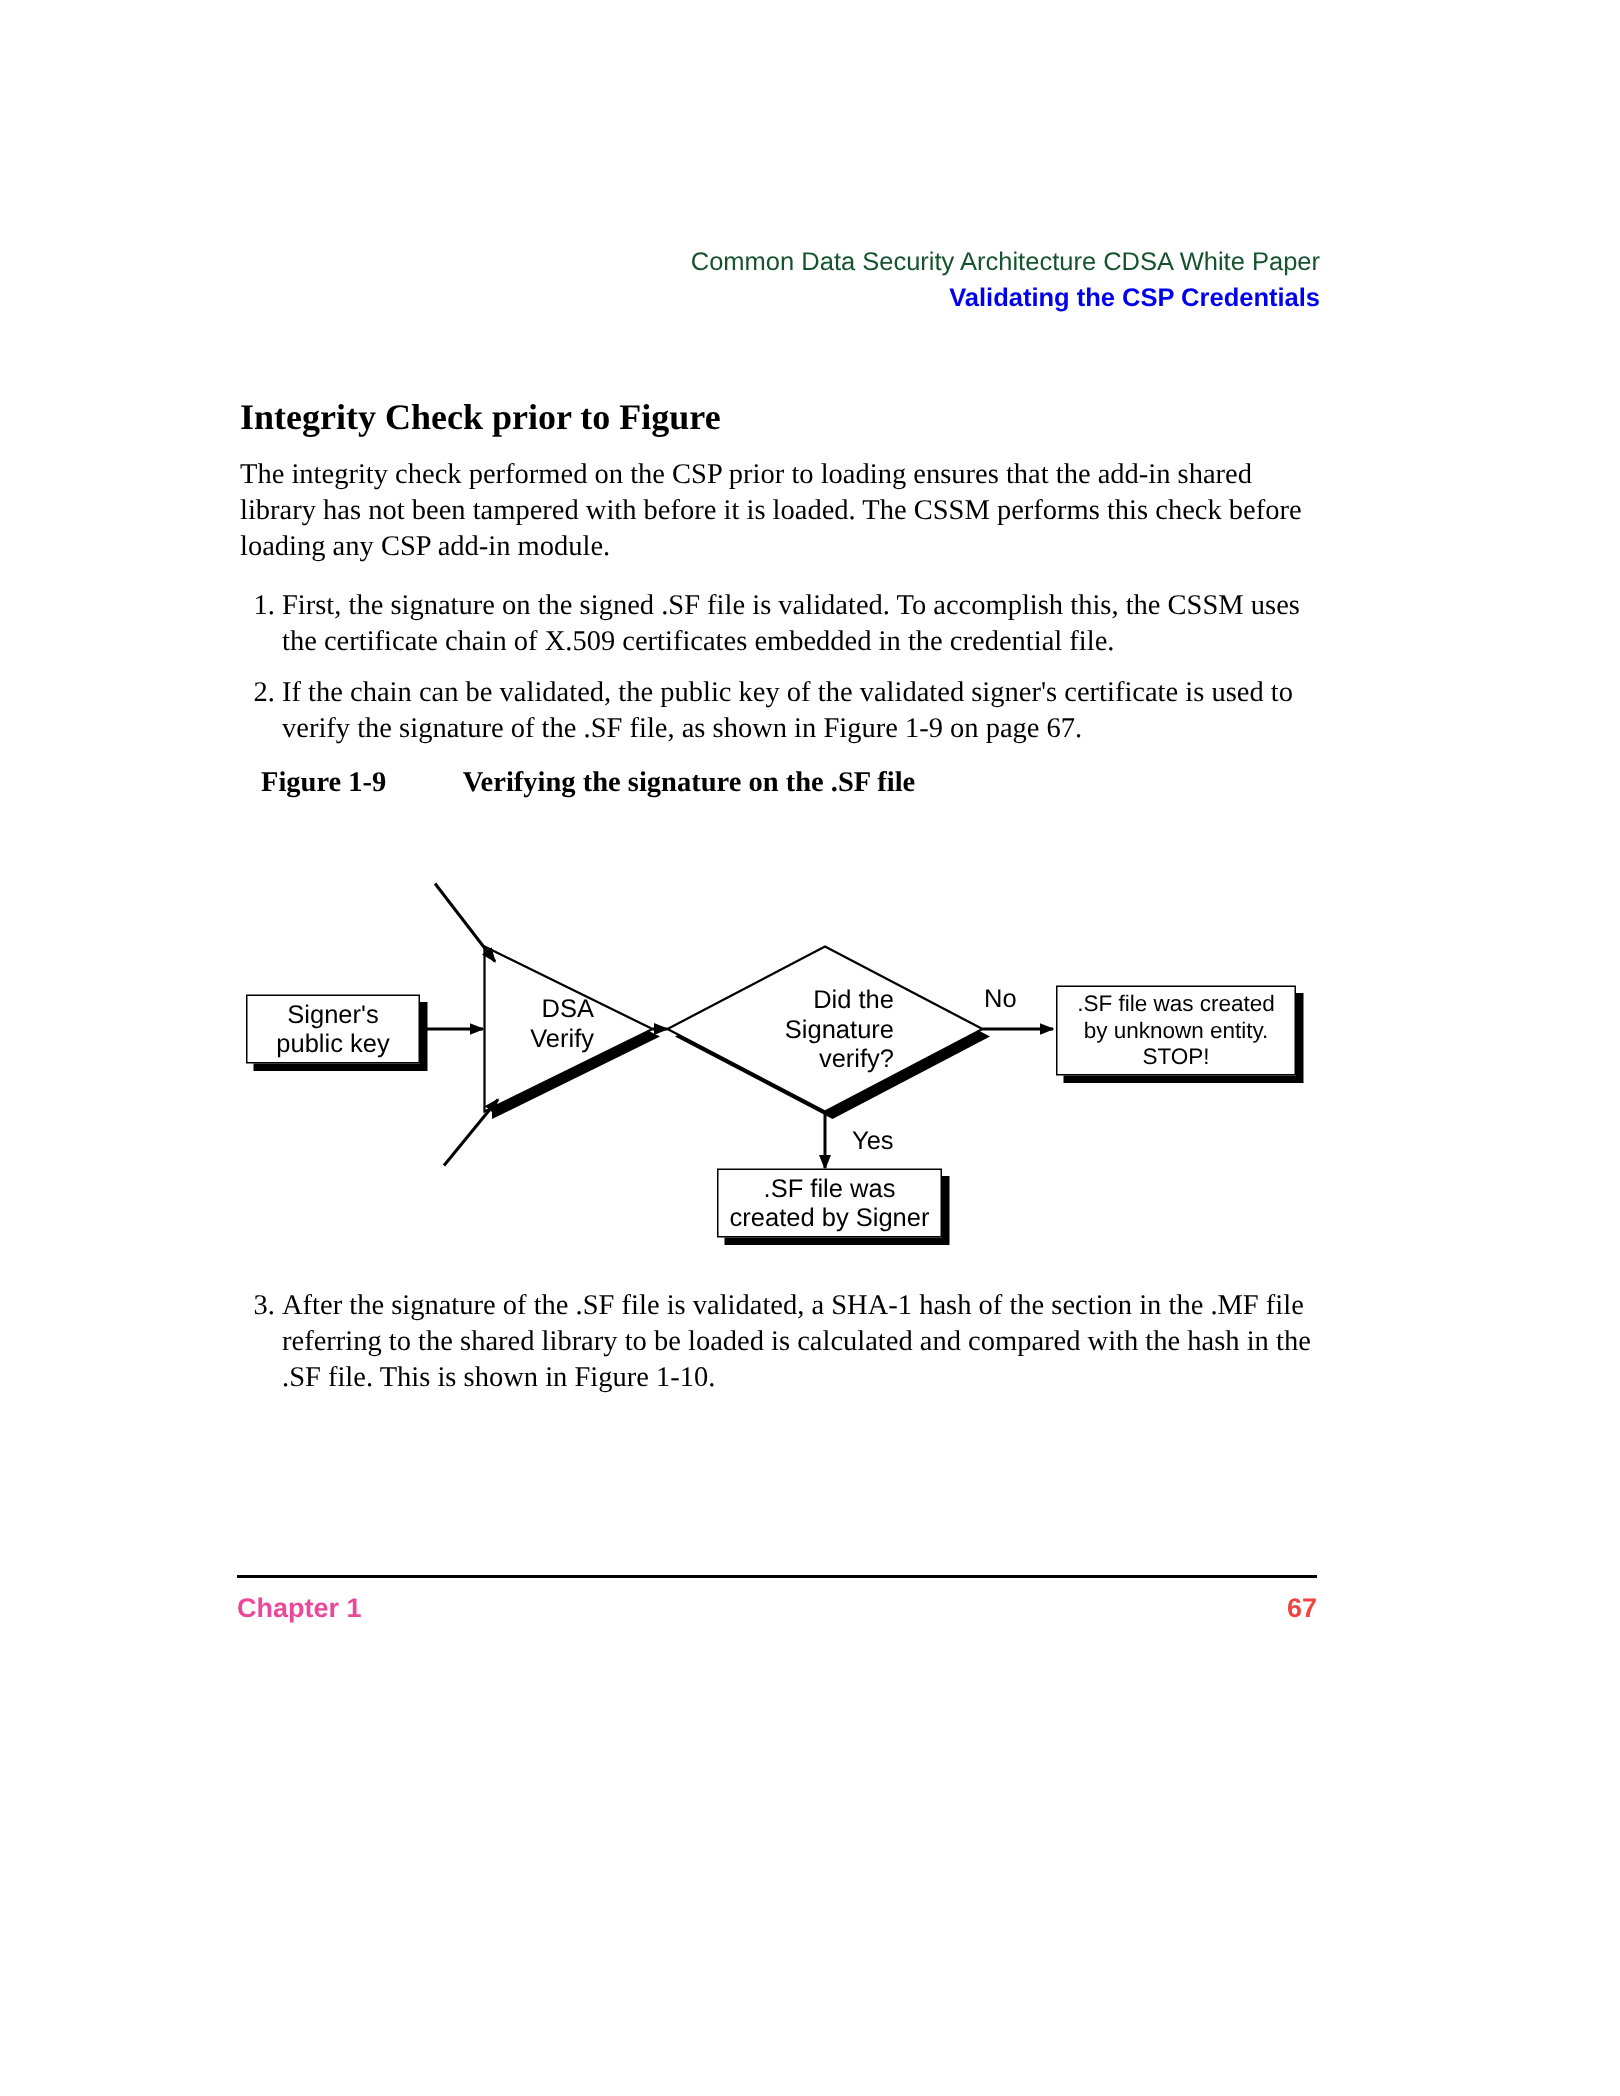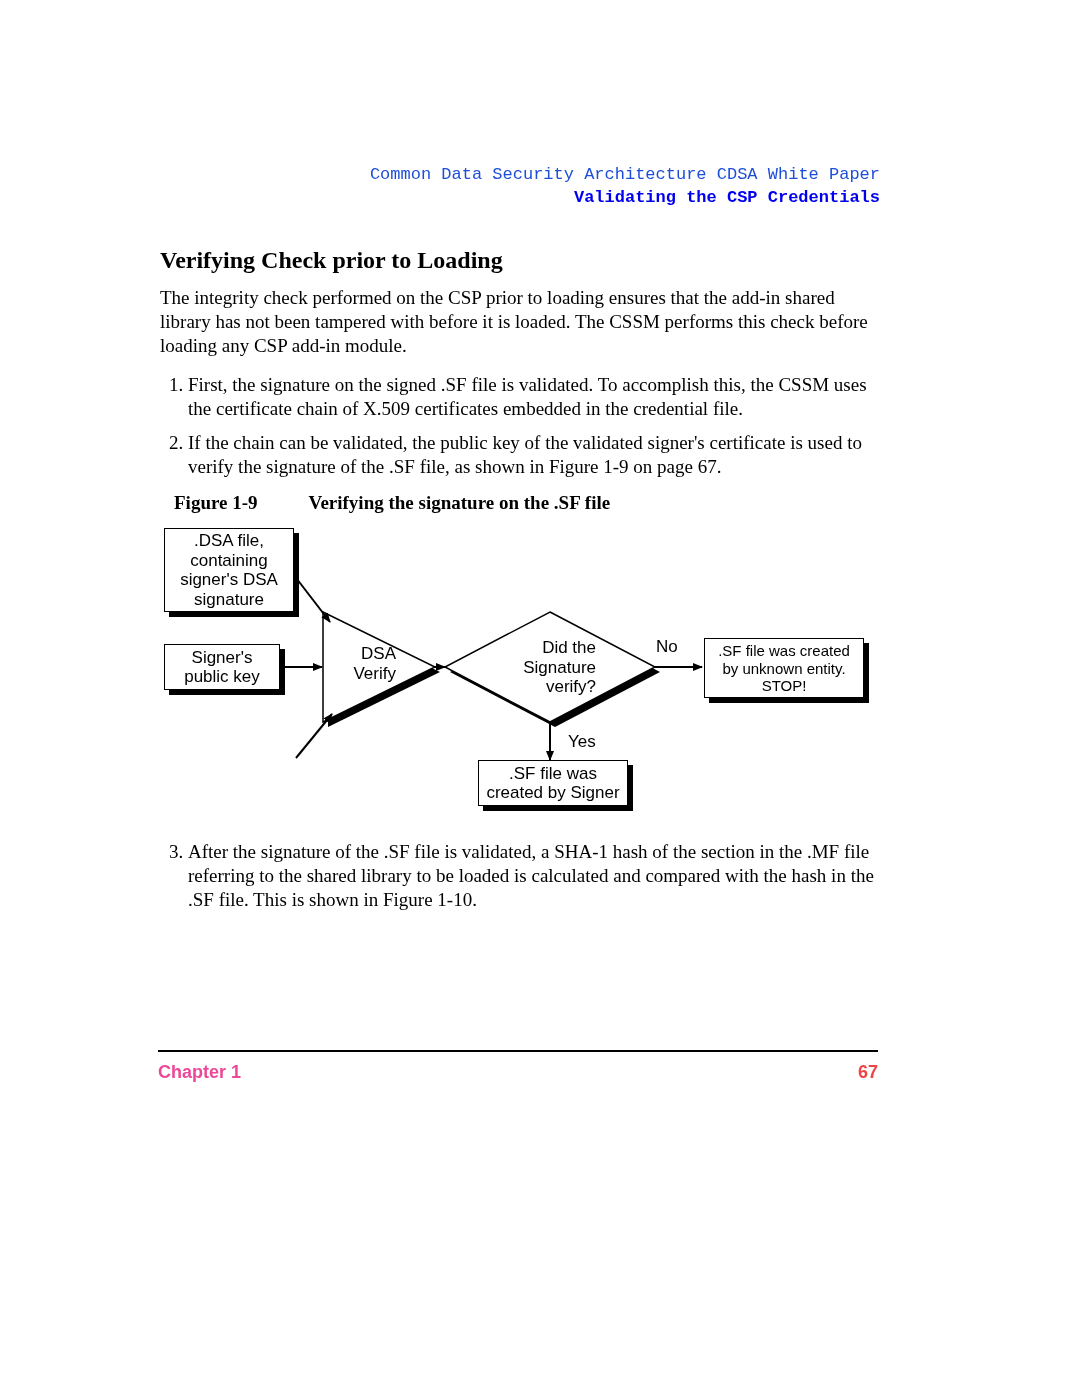--- a/index.html
+++ b/index.html
@@ -12,33 +12,33 @@
     color: #000;
     position: relative;
   }
   .page {
     position: absolute;
     left: 160px;
     top: 165px;
     width: 720px;
   }
   .hdr-doc {
-    color: #1d4ed8;
-    font-family: Liberation Mono, monospace;
+    color: #14532d;
+    font-family: Liberation Sans, sans-serif;
     font-size: 17px;
     text-align: right;
     margin-bottom: 4px;
   }
   .hdr-sec {
     color: #0000ee;
-    font-family: Liberation Mono, monospace;
+    font-family: Liberation Sans, sans-serif;
     font-size: 17px;
     font-weight: 700;
     text-align: right;
-    margin-bottom: 40px;
+    margin-bottom: 57px;
   }
   h2.section-title {
     font-family: "Times New Roman", serif;
     font-size: 24px;
     font-weight: 700;
     margin: 0 0 12px 0;
   }
   .body-text {
     font-family: "Times New Roman", serif;
     font-size: 19px;
@@ -117,21 +117,21 @@
   .footer .pagenum { color: #ef4444; }
 </style>
 </head>
 <body>
 
 <div class="page">
 
   <div class="hdr-doc">Common Data Security Architecture CDSA White Paper</div>
   <div class="hdr-sec">Validating the CSP Credentials</div>
 
-  <h2 class="section-title">Verifying Check prior to Loading</h2>
+  <h2 class="section-title">Integrity Check prior to Figure</h2>
 
   <p class="body-text">The integrity check performed on the CSP prior to loading ensures that the add-in shared library has not been tampered with before it is loaded.  The CSSM performs this check before loading any CSP add-in module.</p>
 
   <ol class="steps">
     <li>First, the signature on the signed .SF file is validated.  To accomplish this, the CSSM uses the certificate chain of X.509 certificates embedded in the credential file.</li>
     <li>If the chain can be validated, the public key of the validated signer's certificate is used to verify the signature of the .SF file, as shown in Figure 1-9 on page  67.</li>
   </ol>
 
   <div class="figure-caption">
     <span class="fig-label">Figure 1-9</span>
@@ -157,24 +157,20 @@
       <line x1="120" y1="145" x2="162" y2="145" stroke="#000" stroke-width="2" marker-end="url(#arrow)"></line>
       <line x1="136" y1="236" x2="172" y2="192" stroke="#000" stroke-width="2" marker-end="url(#arrow)"></line>
 
       <line x1="275" y1="145" x2="285" y2="145" stroke="#000" stroke-width="2" marker-end="url(#arrow)"></line>
 
       <line x1="495" y1="145" x2="542" y2="145" stroke="#000" stroke-width="2" marker-end="url(#arrow)"></line>
 
       <line x1="390" y1="200" x2="390" y2="238" stroke="#000" stroke-width="2" marker-end="url(#arrow)"></line>
     </svg>
 
-    <div class="box shadow" style="left:4px; top:6px; width:130px; height:84px; white-space:pre-line;">.DSA file,
-containing
-signer's DSA
-signature</div>
 
     <div class="box shadow" style="left:4px; top:122px; width:116px; height:46px; white-space:pre-line;">Signer's
 public key</div>
 
 
     <div class="label" style="left:176px; top:122px; width:60px; white-space:pre-line;">DSA
 Verify</div>
 
     <div class="label" style="left:346px; top:116px; width:90px; white-space:pre-line;">Did the
 Signature

